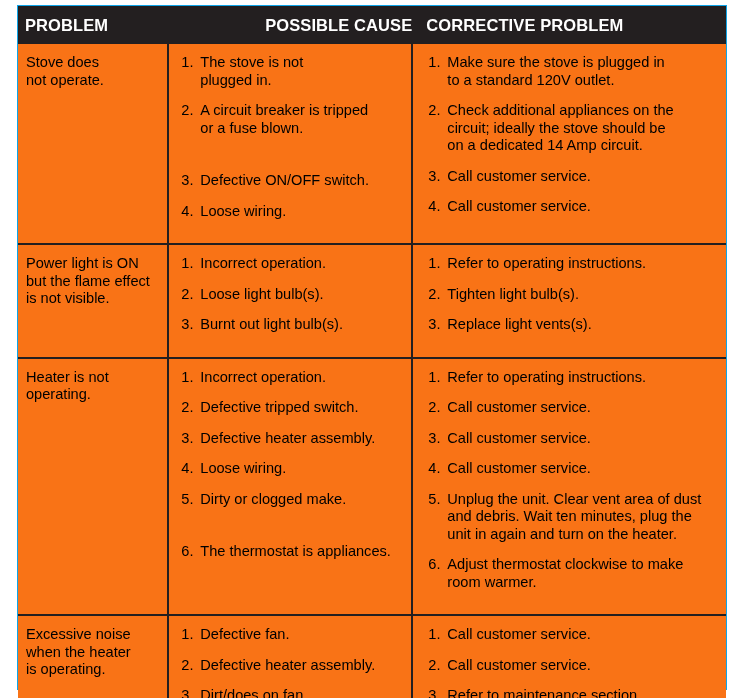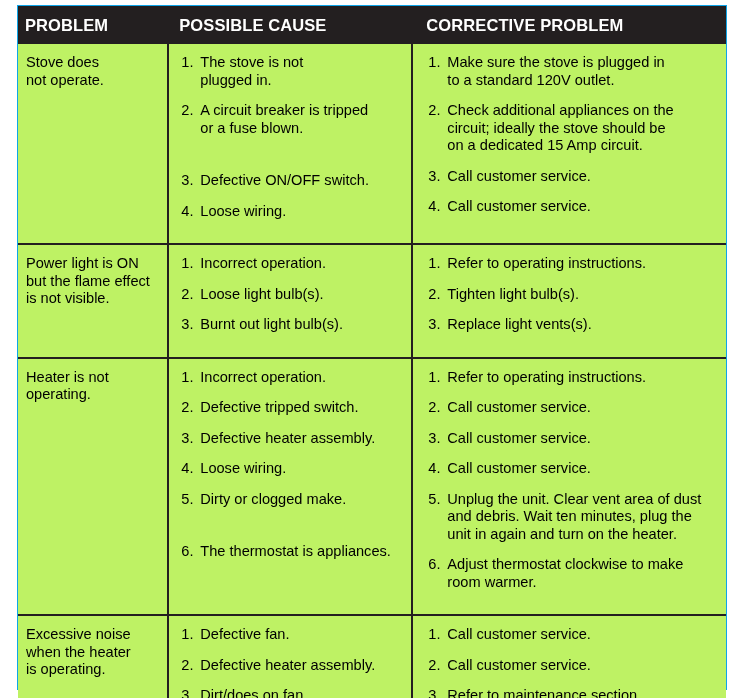--- a/index.html
+++ b/index.html
@@ -54,28 +54,28 @@
     font-size: 16.5px;
     font-weight: bold;
     letter-spacing: 0.1px;
     text-align: left;
     vertical-align: middle;
     height: 38px;
     padding: 0 0 0 7px;
     border: none;
   }
   th.h1 { padding-left: 7px; }
-  th.h2 { padding-left: 11px; }
+  th.h2 { padding-left: 11px; text-align: right; }
   th.h3 { padding-left: 14px; }
 
   tbody td {
     border-top: 2px solid #231f20;
     border-right: 2px solid #231f20;
     vertical-align: top;
-    background: #bef264;
+    background: #f97316;
     padding: 9px 8px 23px 8px;
     font-size: 14.6px;
     line-height: 17.5px;
     color: #000000;
   }
   tbody td:last-child {
     border-right: none;
   }
   tbody tr:first-child td {
     border-top: none;
@@ -174,21 +174,21 @@
               <ol class="numlist">
                 <li>
                   <span class="num">1.</span>
                   <span class="txt">Make sure the stove is plugged in
 to a standard 120V outlet.</span>
                 </li>
                 <li>
                   <span class="num">2.</span>
                   <span class="txt">Check additional appliances on the
 circuit; ideally the stove should be
-on a dedicated 15 Amp circuit.</span>
+on a dedicated 14 Amp circuit.</span>
                 </li>
                 <li>
                   <span class="num">3.</span>
                   <span class="txt">Call customer service.</span>
                 </li>
                 <li>
                   <span class="num">4.</span>
                   <span class="txt">Call customer service.</span>
                 </li>
               </ol>

